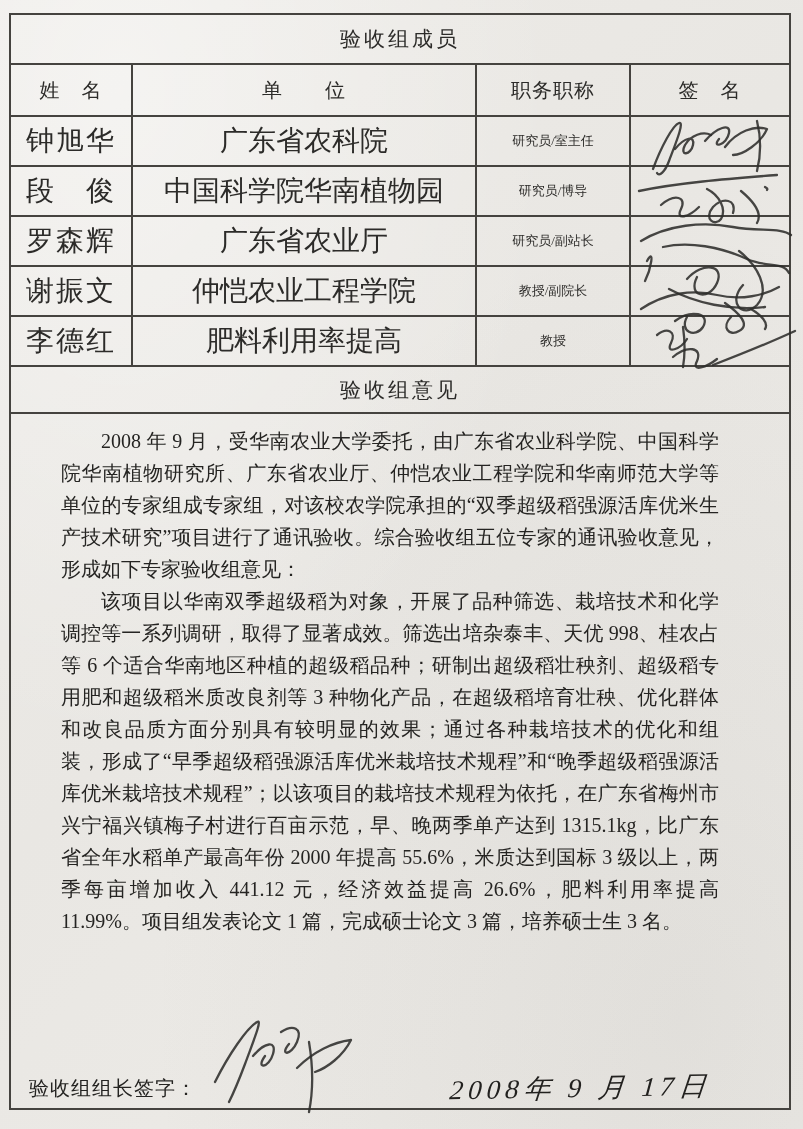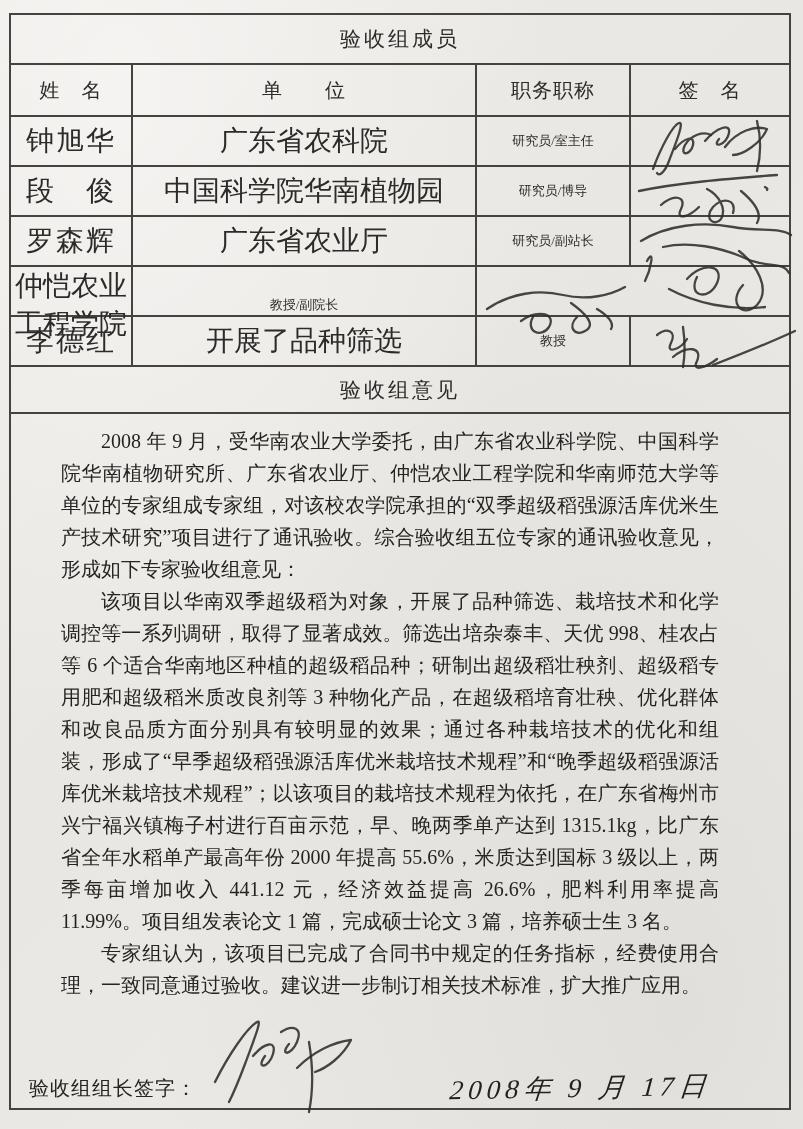--- a/index.html
+++ b/index.html
@@ -124,54 +124,54 @@
           <path class="sig" d="M12,50 C20,36 16,58 10,70"></path>
           <path class="sig" d="M28,36 C54,30 86,36 112,48 C132,57 148,50 154,62"></path>
           <path class="sig" d="M52,68 C68,50 90,54 82,72 C74,90 52,86 62,66"></path>
           <path class="sig" d="M104,40 C122,54 136,78 122,94 C108,108 92,92 108,74"></path>
           <path class="sig" d="M34,78 C60,92 96,100 130,96"></path>
         </svg>
       </div>
     </div>
 
     <div class="row grid-row member-row">
+      <div class="cell name-cell">谢振文</div>
       <div class="cell">仲恺农业工程学院</div>
       <div class="cell title-cell">教授/副院长</div>
       <div class="cell sig-cell">
         <svg width="152" height="66" style="left:2px;top:2px;">
           <path class="sig" d="M8,40 C32,24 60,20 84,26 C108,32 132,26 146,18"></path>
           <path class="sig" d="M42,52 C58,40 78,44 70,58 C62,70 46,62 54,48"></path>
           <path class="sig" d="M92,34 C106,44 118,56 106,62 C96,68 88,58 98,48"></path>
           <path class="sig" d="M118,40 C128,46 136,54 132,60"></path>
         </svg>
       </div>
     </div>
 
     <div class="row grid-row member-row" style="border-bottom:2px solid #45433f;">
       <div class="cell name-cell">李德红</div>
-      <div class="cell">开展了品种筛选</div>
+      <div class="cell">肥料利用率提高</div>
       <div class="cell title-cell">教授</div>
       <div class="cell sig-cell">
         <svg width="160" height="58" style="left:8px;top:0px;">
           <path class="sig" d="M18,18 C28,10 38,14 32,26 C26,38 42,32 48,22"></path>
           <path class="sig" d="M44,10 C46,24 46,38 44,50"></path>
           <path class="sig" d="M34,40 C48,28 64,30 58,44 C52,56 68,50 78,42"></path>
           <path class="sig" d="M74,48 C100,38 130,26 156,14"></path>
         </svg>
       </div>
     </div>
 
     <div class="row section-title-row opinion-title-row">
       <span>验收组意见</span>
     </div>
 
     <div class="opinion-box">
       <p>2008 年 9 月，受华南农业大学委托，由广东省农业科学院、中国科学院华南植物研究所、广东省农业厅、仲恺农业工程学院和华南师范大学等单位的专家组成专家组，对该校农学院承担的“双季超级稻强源活库优米生产技术研究”项目进行了通讯验收。综合验收组五位专家的通讯验收意见，形成如下专家验收组意见：</p>
       <p>该项目以华南双季超级稻为对象，开展了品种筛选、栽培技术和化学调控等一系列调研，取得了显著成效。筛选出培杂泰丰、天优 998、桂农占等 6 个适合华南地区种植的超级稻品种；研制出超级稻壮秧剂、超级稻专用肥和超级稻米质改良剂等 3 种物化产品，在超级稻培育壮秧、优化群体和改良品质方面分别具有较明显的效果；通过各种栽培技术的优化和组装，形成了“早季超级稻强源活库优米栽培技术规程”和“晚季超级稻强源活库优米栽培技术规程”；以该项目的栽培技术规程为依托，在广东省梅州市兴宁福兴镇梅子村进行百亩示范，早、晚两季单产达到 1315.1kg，比广东省全年水稻单产最高年份 2000 年提高 55.6%，米质达到国标 3 级以上，两季每亩增加收入 441.12 元，经济效益提高 26.6%，肥料利用率提高 11.99%。项目组发表论文 1 篇，完成硕士论文 3 篇，培养硕士生 3 名。</p>
-      <p>专家组认为，该项目已完成了合同书中规定的任务指标，经费使用合理，一致同意通过验收。建议进一步制订相关技术标准，扩大推广应用。</p>
 
       <div class="footer-line">
         <span class="leader-label">验收组组长签字：</span>
         <span class="leader-sig-wrap">
           <svg width="165" height="104">
             <path class="sig" d="M12,72 C26,44 44,18 54,12 C60,8 50,32 42,54 C36,70 30,84 26,92"></path>
             <path class="sig" d="M50,46 C62,32 74,30 70,44 C66,58 52,60 62,46"></path>
             <path class="sig" d="M78,22 C90,14 100,18 94,32 C88,46 76,46 86,34"></path>
             <path class="sig" d="M94,58 C110,42 130,32 148,30 C140,46 124,58 112,62"></path>
             <path class="sig" d="M106,32 C110,56 110,82 106,102"></path>

